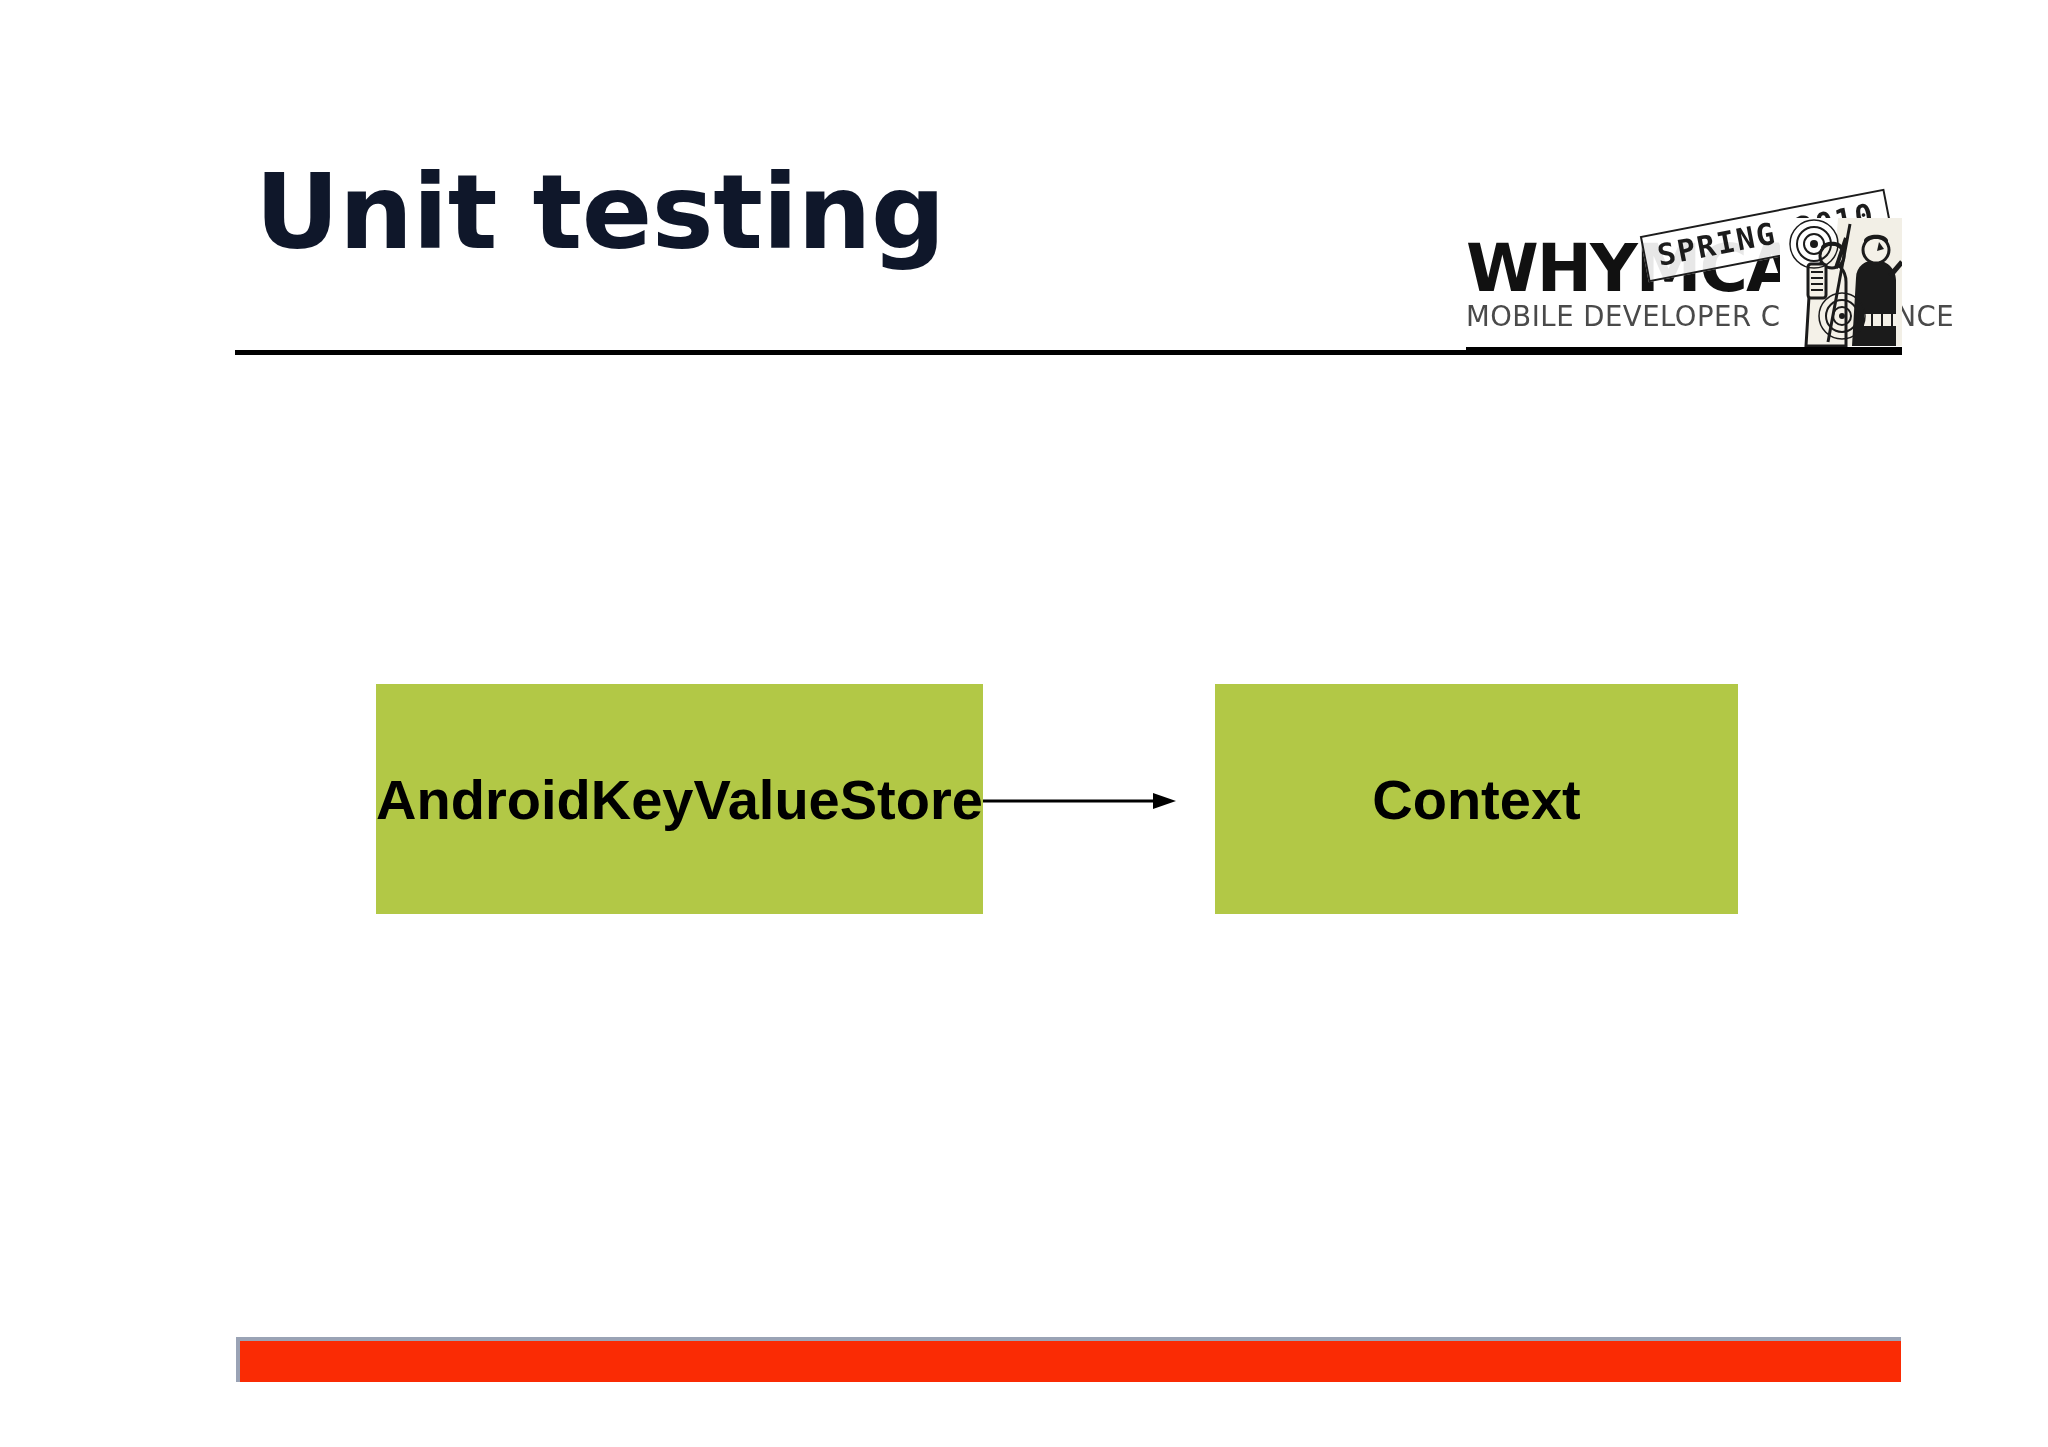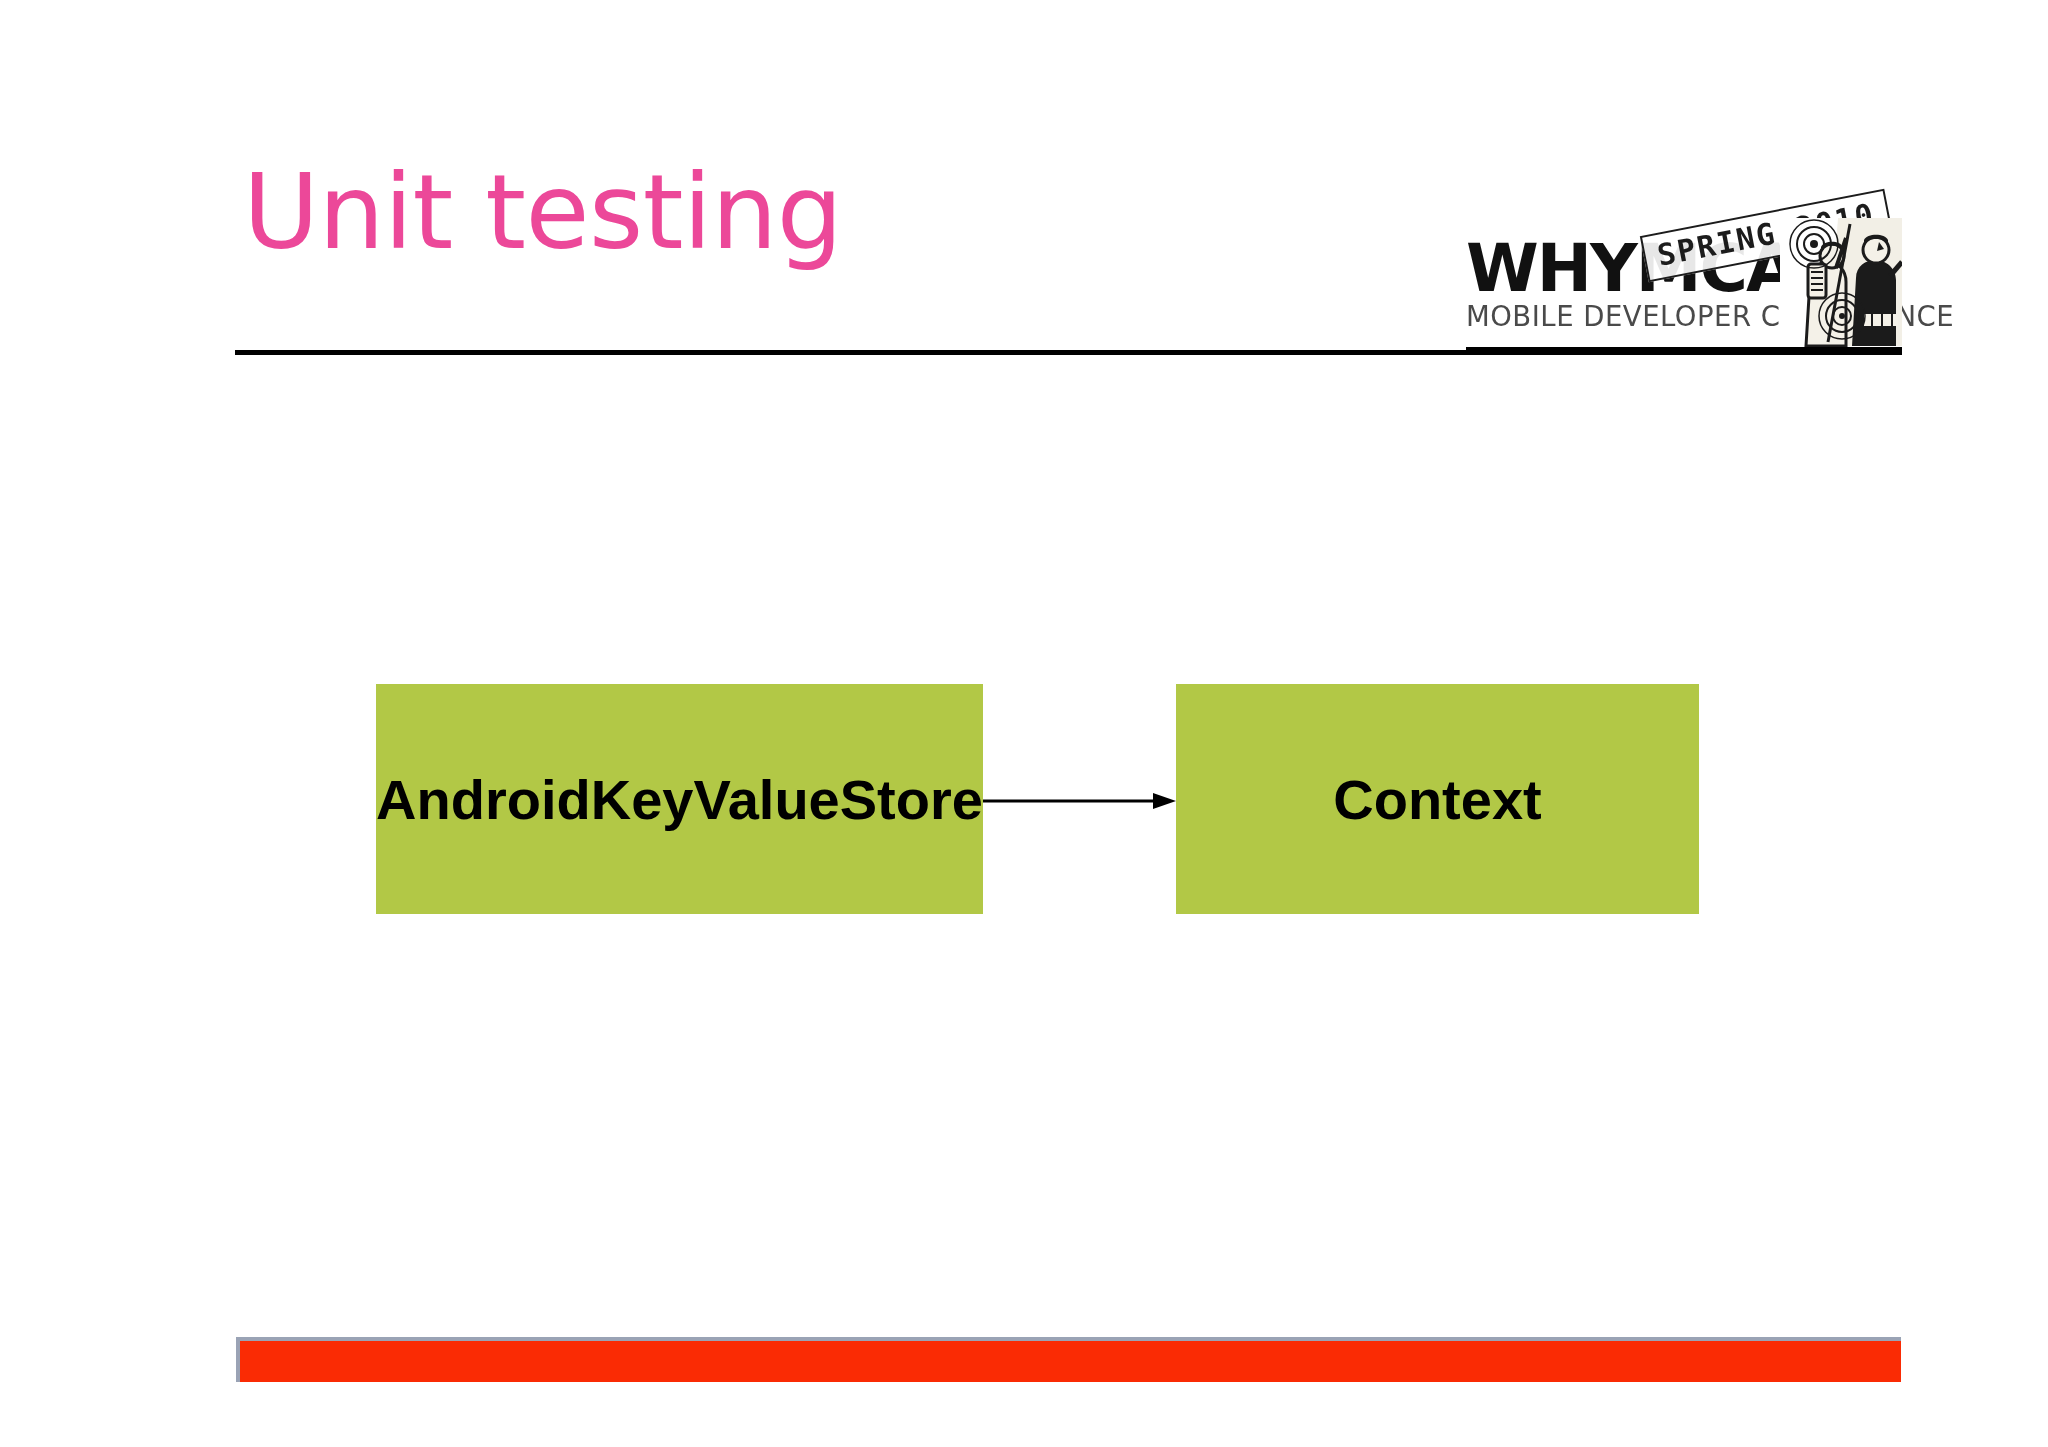--- a/index.html
+++ b/index.html
@@ -15,28 +15,28 @@
     position: relative;
     width: 2048px;
     height: 1447px;
     background: #ffffff;
     overflow: hidden;
   }
 
   
   .slide-title {
     position: absolute;
-    left: 243px;
+    left: 255px;
     top: 158px;
     font-family: "DejaVu Sans", sans-serif;
-    font-weight: 400;
+    font-weight: 700;
     font-size: 104px;
     line-height: 1.05;
     letter-spacing: -0.5px;
-    color: #ec4899;
+    color: #0f172a;
     white-space: nowrap;
   }
 
   
   .header-rule {
     position: absolute;
     left: 235px;
     top: 350px;
     width: 1667px;
     height: 5px;
@@ -124,21 +124,21 @@
     white-space: nowrap;
     letter-spacing: 0px;
   }
   #node-store {
     left: 376px;
     top: 684px;
     width: 607px;
     height: 230px;
   }
   #node-context {
-    left: 1176px;
+    left: 1215px;
     top: 684px;
     width: 523px;
     height: 230px;
   }
   .edge {
     position: absolute;
     left: 983px;
     top: 793px;
     width: 193px;
     height: 16px;

